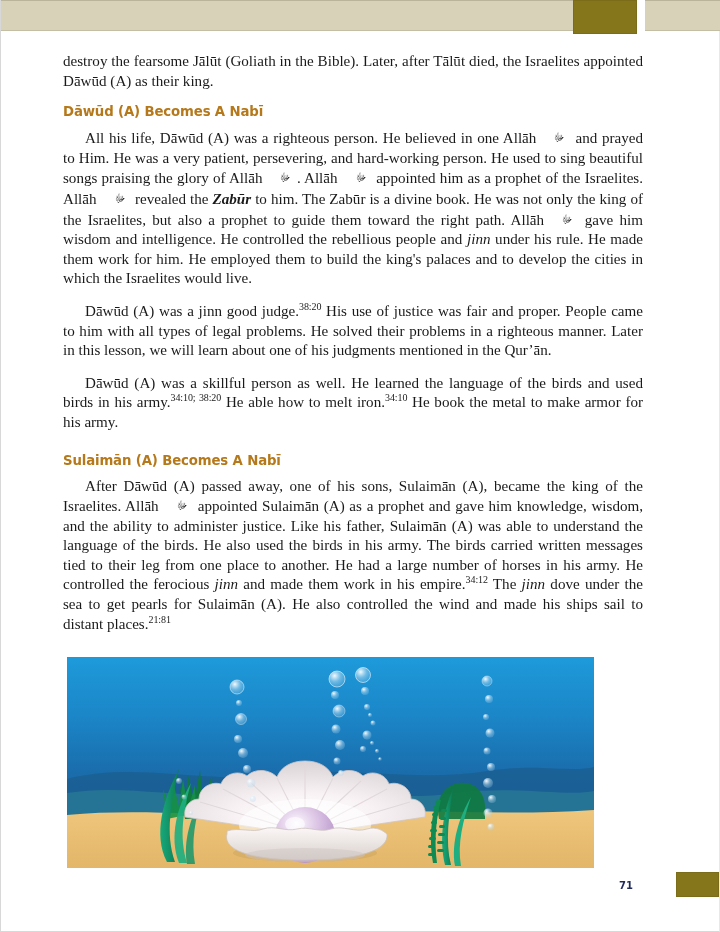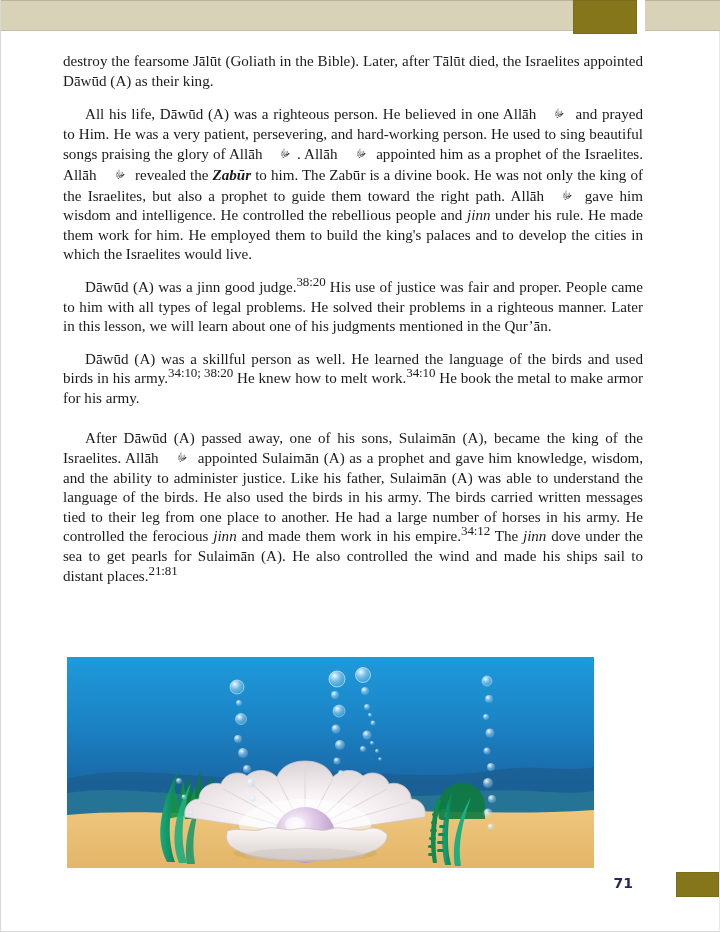--- a/index.html
+++ b/index.html
@@ -65,21 +65,21 @@
     font-weight: bold;
     letter-spacing: -0.15px;
     color: #b5781a;
   }
   .sec-gap { height: 7px; }
 
   b.term { font-weight: bold; font-style: italic; }
   i.term { }
 
   sup.ref {
-    font-size: 13px;
+    font-size: 10px;
     vertical-align: super;
     line-height: 0;
     letter-spacing: -0.1px;
   }
 
   
   .swt {
     font-family: "DejaVu Sans", sans-serif;
     font-size: 11px;
     vertical-align: 2px;
@@ -95,21 +95,21 @@
     left: 66px; top: 657px;
     width: 527px; height: 211px;
   }
   .illus { width: 100%; height: 100%; display: block; }
 
   
   .page-num {
     position: absolute;
     right: 86px; bottom: 40px;
     font-family: "DejaVu Sans", "Liberation Sans", sans-serif;
-    font-size: 14px;
+    font-size: 10px;
     font-weight: bold;
     color: #1f2a5a;
   }
   .foot-gold {
     position: absolute;
     right: 0px; bottom: 34px;
     width: 43px; height: 25px;
     background: #85761c;
     border: 1px solid #7a6c19;
   }
@@ -120,29 +120,31 @@
 <div class="page">
 
   <div class="top-band"></div>
   <div class="top-gold"></div>
   <div class="top-beige-2"></div>
 
   <div class="content">
 
     <p class="body">destroy the fearsome Jālūt   (Goliath in the Bible). Later, after Tālūt died, the Israelites appointed Dāwūd (A) as their king.</p>
 
+    <h2 class="section">Dāwūd (A) Becomes A Nabī</h2>
 
     <p class="body indent"><span>All his life, Dāwūd (A) was a righteous person. He believed in one Allāh</span><span class="swt">ﷻ</span><span> and prayed to Him. He was a very patient, persevering, and hard-working person. He used to sing beautiful songs praising the glory of Allāh</span><span class="swt">ﷻ</span><span>. Allāh</span><span class="swt">ﷻ</span><span> appointed him as a prophet of the Israelites. Allāh</span><span class="swt">ﷻ</span><span> revealed the </span><b class="term">Zabūr</b><span> to him. The Zabūr is a divine book. He was not only the king of the Israelites, but also a prophet to guide them toward the right path. Allāh</span><span class="swt">ﷻ</span><span> gave him wisdom and intelligence. He controlled the rebellious people and </span><i class="term">jinn</i><span> under his rule. He made them work for him. He employed them to build the king's palaces and to develop the cities in which the Israelites would live.</span></p>
 
     <p class="body indent"><span>Dāwūd (A) was a jinn good judge.</span><sup class="ref">38:20</sup><span> His use of justice was fair and proper. People came to him with all types of legal problems. He solved their problems in a righteous manner. Later in this lesson, we will learn about one of his judgments mentioned in the Qur’ān.</span></p>
 
-    <p class="body indent"><span>Dāwūd (A) was a skillful person as well. He learned the language of the birds and used birds in his army.</span><sup class="ref">34:10; 38:20</sup><span> He knew how to melt work.</span><sup class="ref">34:10</sup><span> He book the metal to make armor for his army.</span></p>
+    <p class="body indent"><span>Dāwūd (A) was a skillful person as well. He learned the language of the birds and used birds in his army.</span><sup class="ref">34:10; 38:20</sup><span> He able how to melt iron.</span><sup class="ref">34:10</sup><span> He book the metal to make armor for his army.</span></p>
 
     <div class="sec-gap"></div>
 
+    <h2 class="section">Sulaimān (A) Becomes A Nabī</h2>
 
     <p class="body indent"><span>After Dāwūd (A) passed away, one of  his sons, Sulaimān (A), became the king of the Israelites. Allāh</span><span class="swt">ﷻ</span><span> appointed Sulaimān (A) as a prophet and gave him knowledge, wisdom, and the ability to administer justice. Like his father, Sulaimān (A) was able to understand the language of the birds. He also used the birds in his army. The birds carried written messages tied to their leg from one place to another. He had a large number of horses in his army. He controlled the ferocious </span><i class="term">jinn</i><span> and made them work in his empire.</span><sup class="ref">34:12</sup><span> The </span><i class="term">jinn</i><span> dove under the sea to get pearls for Sulaimān (A). He also controlled the wind and made his ships sail to distant places.</span><sup class="ref">21:81</sup></p>
 
   </div>
 
   <div class="illus-wrap">
     <svg class="illus" viewBox="0 0 527 211" preserveAspectRatio="none">
       <defs>
         <linearGradient id="water" x1="0" y1="0" x2="0" y2="1">
           <stop offset="0%" stop-color="#1e9ada"></stop>

